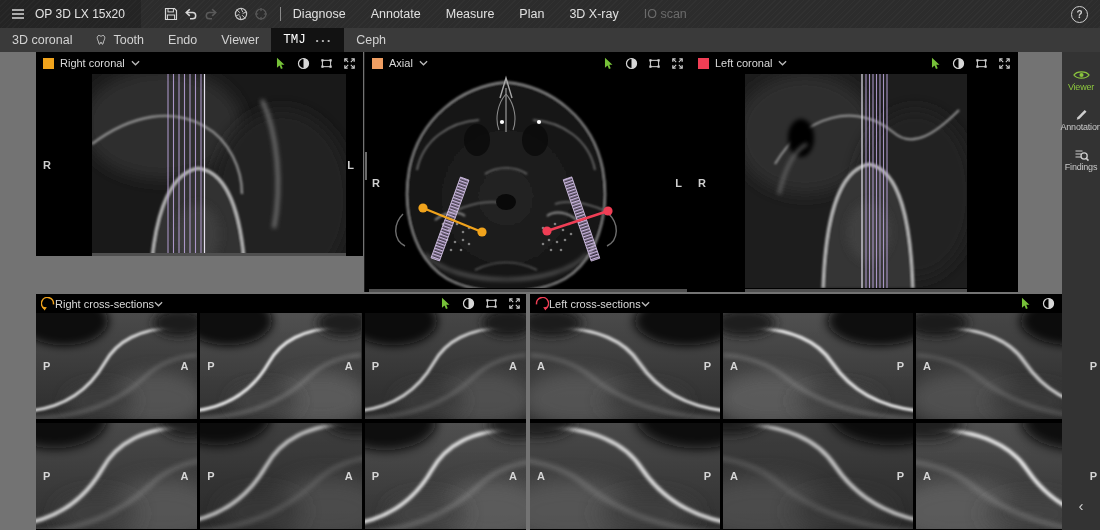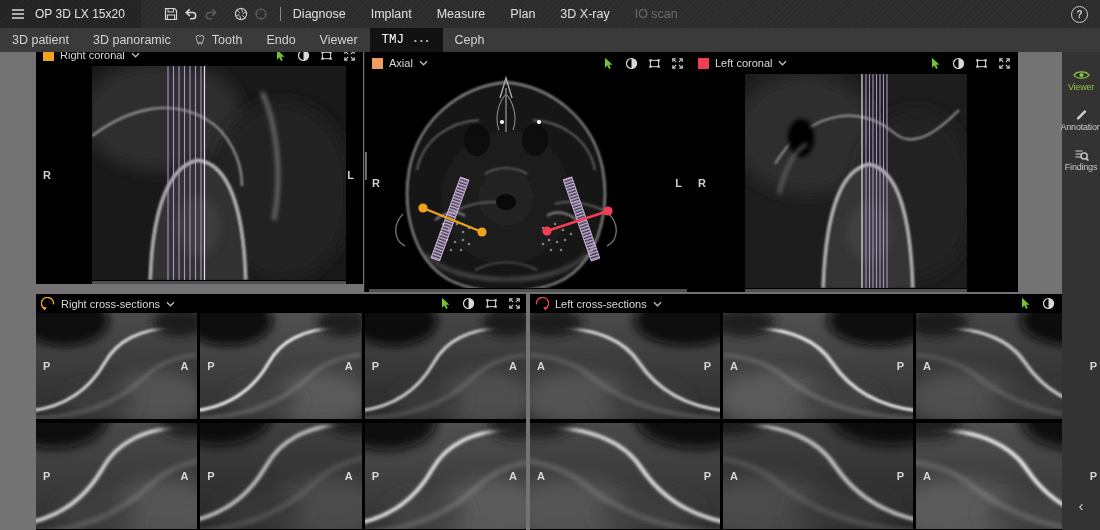--- a/index.html
+++ b/index.html
@@ -25,21 +25,21 @@
 
   
   .tabbar{position:absolute;left:0;top:28px;width:1100px;height:24px;background:#3a3a3a;display:flex;align-items:stretch;z-index:5;}
   .tab{display:flex;align-items:center;gap:5px;padding:0 12px;font-size:12.5px;color:#d2d2d2;cursor:pointer;white-space:nowrap;}
   .tab .ticon{width:12px;height:12px;}
   .tab.active{background:#121212;color:#ffffff;font-family:Liberation Mono, monospace;}
   .tab .more{color:#bdbdbd;font-size:8px;letter-spacing:1px;margin-left:4px;cursor:pointer;}
 
   
   .vp{position:absolute;background:#000;}
-  .vp1{left:36px;top:44px;width:327px;height:240px;}
+  .vp1{left:36px;top:52px;width:327px;height:204px;}
   .vp2{left:364px;top:52px;width:326px;height:240px;border-left:1px solid #1e1e1e;border-right:1px solid #1e1e1e;}
   .vp3{left:691px;top:52px;width:327px;height:240px;}
   .vp-header{height:22px;display:flex;align-items:center;gap:6px;padding:0 7px;}
   .swatch{width:11px;height:11px;display:inline-block;}
   .vp-title{font-size:11px;color:#dadada;cursor:pointer;white-space:nowrap;}
   .chev{width:9px;height:6px;color:#bbb;cursor:pointer;}
   .vp-tools{margin-left:auto;display:flex;align-items:center;gap:10px;}
   .vp-tools svg{width:13px;height:13px;cursor:pointer;}
   .vp-body{position:absolute;left:0;top:22px;right:0;bottom:0;background:#000;overflow:hidden;}
   .ct{position:absolute;top:0;}
@@ -52,21 +52,21 @@
   .hstrip{position:absolute;height:3px;background:#4f4f4f;bottom:0;cursor:pointer;}
   .vp1 .hstrip{left:56px;width:254px;}
   .vp2 .hstrip{left:4px;right:4px;}
   .vp3 .hstrip{left:54px;width:222px;}
   .vscroll{position:absolute;left:0;top:78px;width:2px;height:28px;background:#6a6a6a;cursor:pointer;}
 
   
   .panel{position:absolute;top:294px;height:236px;background:#000;}
   .panel-right{left:36px;width:490px;}
   .panel-left{left:530px;width:576px;}
-  .panel-header{height:19px;display:flex;align-items:center;gap:6px;padding:0 5px;}
+  .panel-header{height:19px;display:flex;align-items:center;padding:0 5px;}
   .arc-icon{width:14px;height:14px;}
   .tile-grid{position:absolute;left:0;right:0;top:19px;display:grid;grid-template-columns:repeat(3,1fr);
              grid-auto-rows:106px;gap:4px 3px;}
   .tile{position:relative;background:#2e2e2e;overflow:hidden;cursor:pointer;}
   .tile svg{position:absolute;left:0;top:0;width:100%;height:100%;}
   .tile:nth-child(2) svg{filter:brightness(1.08);}
   .tile:nth-child(3) svg{filter:brightness(.95);}
   .tile:nth-child(4) svg{filter:brightness(1.03);transform:scale(1.18) translateY(-3%);}
   .tile:nth-child(5) svg{filter:brightness(.9);transform:scale(1.2) translateY(-5%);}
   .tile:nth-child(6) svg{filter:brightness(1.1);transform:scale(1.15) translateY(-2%);}
@@ -220,35 +220,32 @@
         </div>
       <div class="tbtn">
           <svg>
             <use href="#i-target"></use>
           </svg>
         </div>
     </div>
     <span class="tsep"></span>
     <nav class="top-menu">
       <span class="mitem">Diagnose</span>
-      <span class="mitem">Implant</span>
+      <span class="mitem">Annotate</span>
       <span class="mitem">Measure</span>
       <span class="mitem">Plan</span>
       <span class="mitem">3D X-ray</span>
       <span class="mitem disabled">IO scan</span>
     </nav>
     <span class="help-circle">?</span>
   </header>
 
   <nav class="tabbar">
     <span class="tab">
-        <span>3D patient</span>
-      </span>
-    <span class="tab">
-        <span>3D panoramic</span>
+        <span>3D coronal</span>
       </span>
     <span class="tab">
         <svg class="ticon">
           <use href="#i-tooth"></use>
         </svg>
         <span>Tooth</span>
       </span>
     <span class="tab">
         <span>Endo</span>
       </span>

